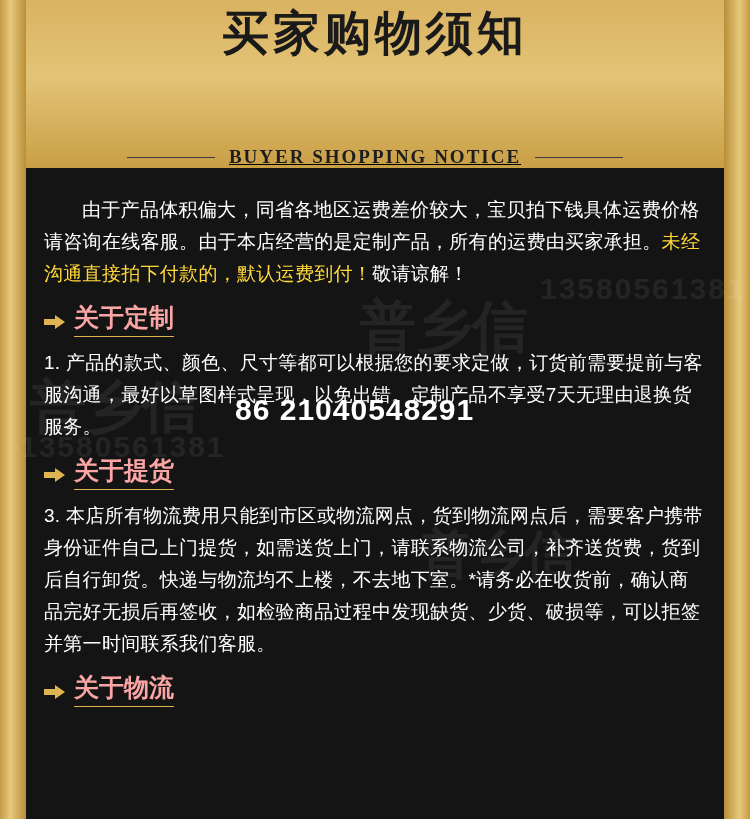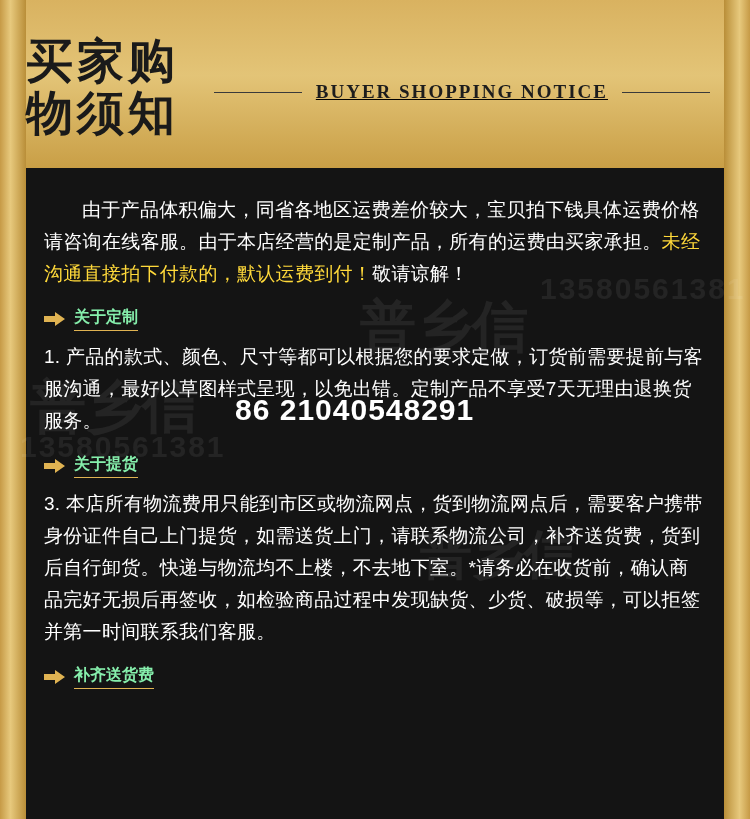--- a/index.html
+++ b/index.html
@@ -35,21 +35,21 @@
     position: absolute;
     left: 26px;
     top: 0;
     width: 698px;
     height: 168px;
     background: #cfa css;
   }
   .header {
     background: linear-gradient(to bottom, #d9b260, #e3c477 45%, #c99f46);
     display: flex;
-    flex-direction: row;
+    flex-direction: column;
     align-items: center;
     justify-content: space-between;
   }
   .header-title {
     font-family: "Liberation Serif", serif;
     font-size: 47px;
     font-weight: bold;
     color: #1a1a1a;
     letter-spacing: 4px;
     line-height: 1.1;
@@ -107,25 +107,25 @@
     align-items: center;
     margin: 16px 0 10px 0;
   }
   .arrow-icon {
     width: 22px;
     height: 16px;
     margin-right: 8px;
     flex: 0 0 auto;
   }
   .section-label {
-    color: #86efac;
-    font-size: 16px;
+    color: #fca5a5;
+    font-size: 25px;
     font-weight: bold;
     border-bottom: 1px solid #e0b352;
-    padding-bottom: 2px;
+    padding-bottom: 8px;
     line-height: 22px;
   }
 
   .watermark {
     position: absolute;
     color: rgba(255,255,255,0.07);
     font-weight: bold;
     pointer-events: none;
     white-space: nowrap;
     user-select: none;
@@ -182,21 +182,21 @@
         <path d="M0 5 L11 5 L11 1 L21 8 L11 15 L11 11 L0 11 Z" fill="#e0b352"></path>
       </svg>
       <span class="section-label">关于提货</span>
     </div>
     <p class="para">3. 本店所有物流费用只能到市区或物流网点，货到物流网点后，需要客户携带身份证件自己上门提货，如需送货上门，请联系物流公司，补齐送货费，货到后自行卸货。快递与物流均不上楼，不去地下室。*请务必在收货前，确认商品完好无损后再签收，如检验商品过程中发现缺货、少货、破损等，可以拒签并第一时间联系我们客服。</p>
 
     <div class="section-head">
       <svg class="arrow-icon" viewBox="0 0 22 16">
         <path d="M0 5 L11 5 L11 1 L21 8 L11 15 L11 11 L0 11 Z" fill="#e0b352"></path>
       </svg>
-      <span class="section-label">补齐送货费</span>
+      <span class="section-label">关于物流</span>
     </div>
 
   </div>
 
   <div class="watermark wm-1">13580561381</div>
   <div class="watermark wm-2">普乡信</div>
   <div class="watermark wm-3">普乡信</div>
   <div class="watermark wm-4">13580561381</div>
   <div class="watermark wm-5">普乡信</div>
 

